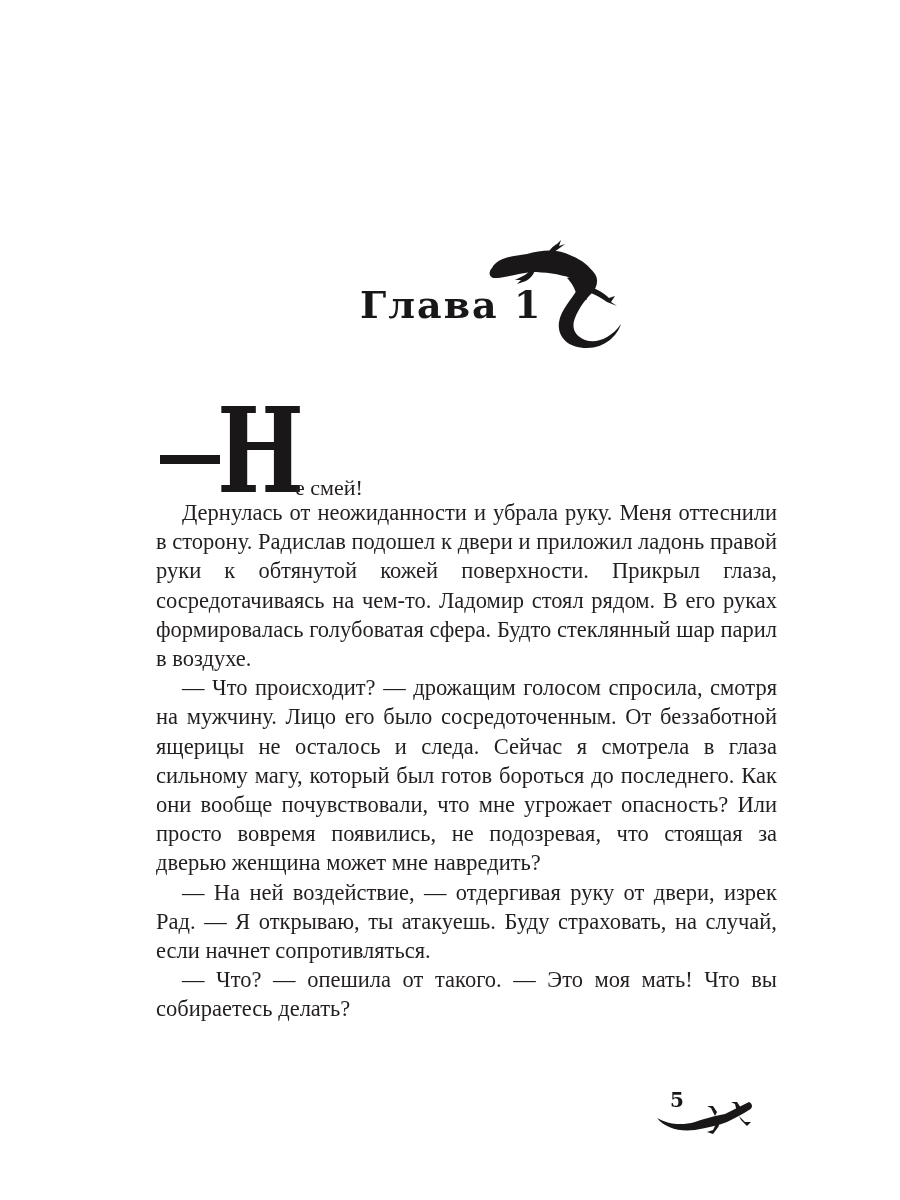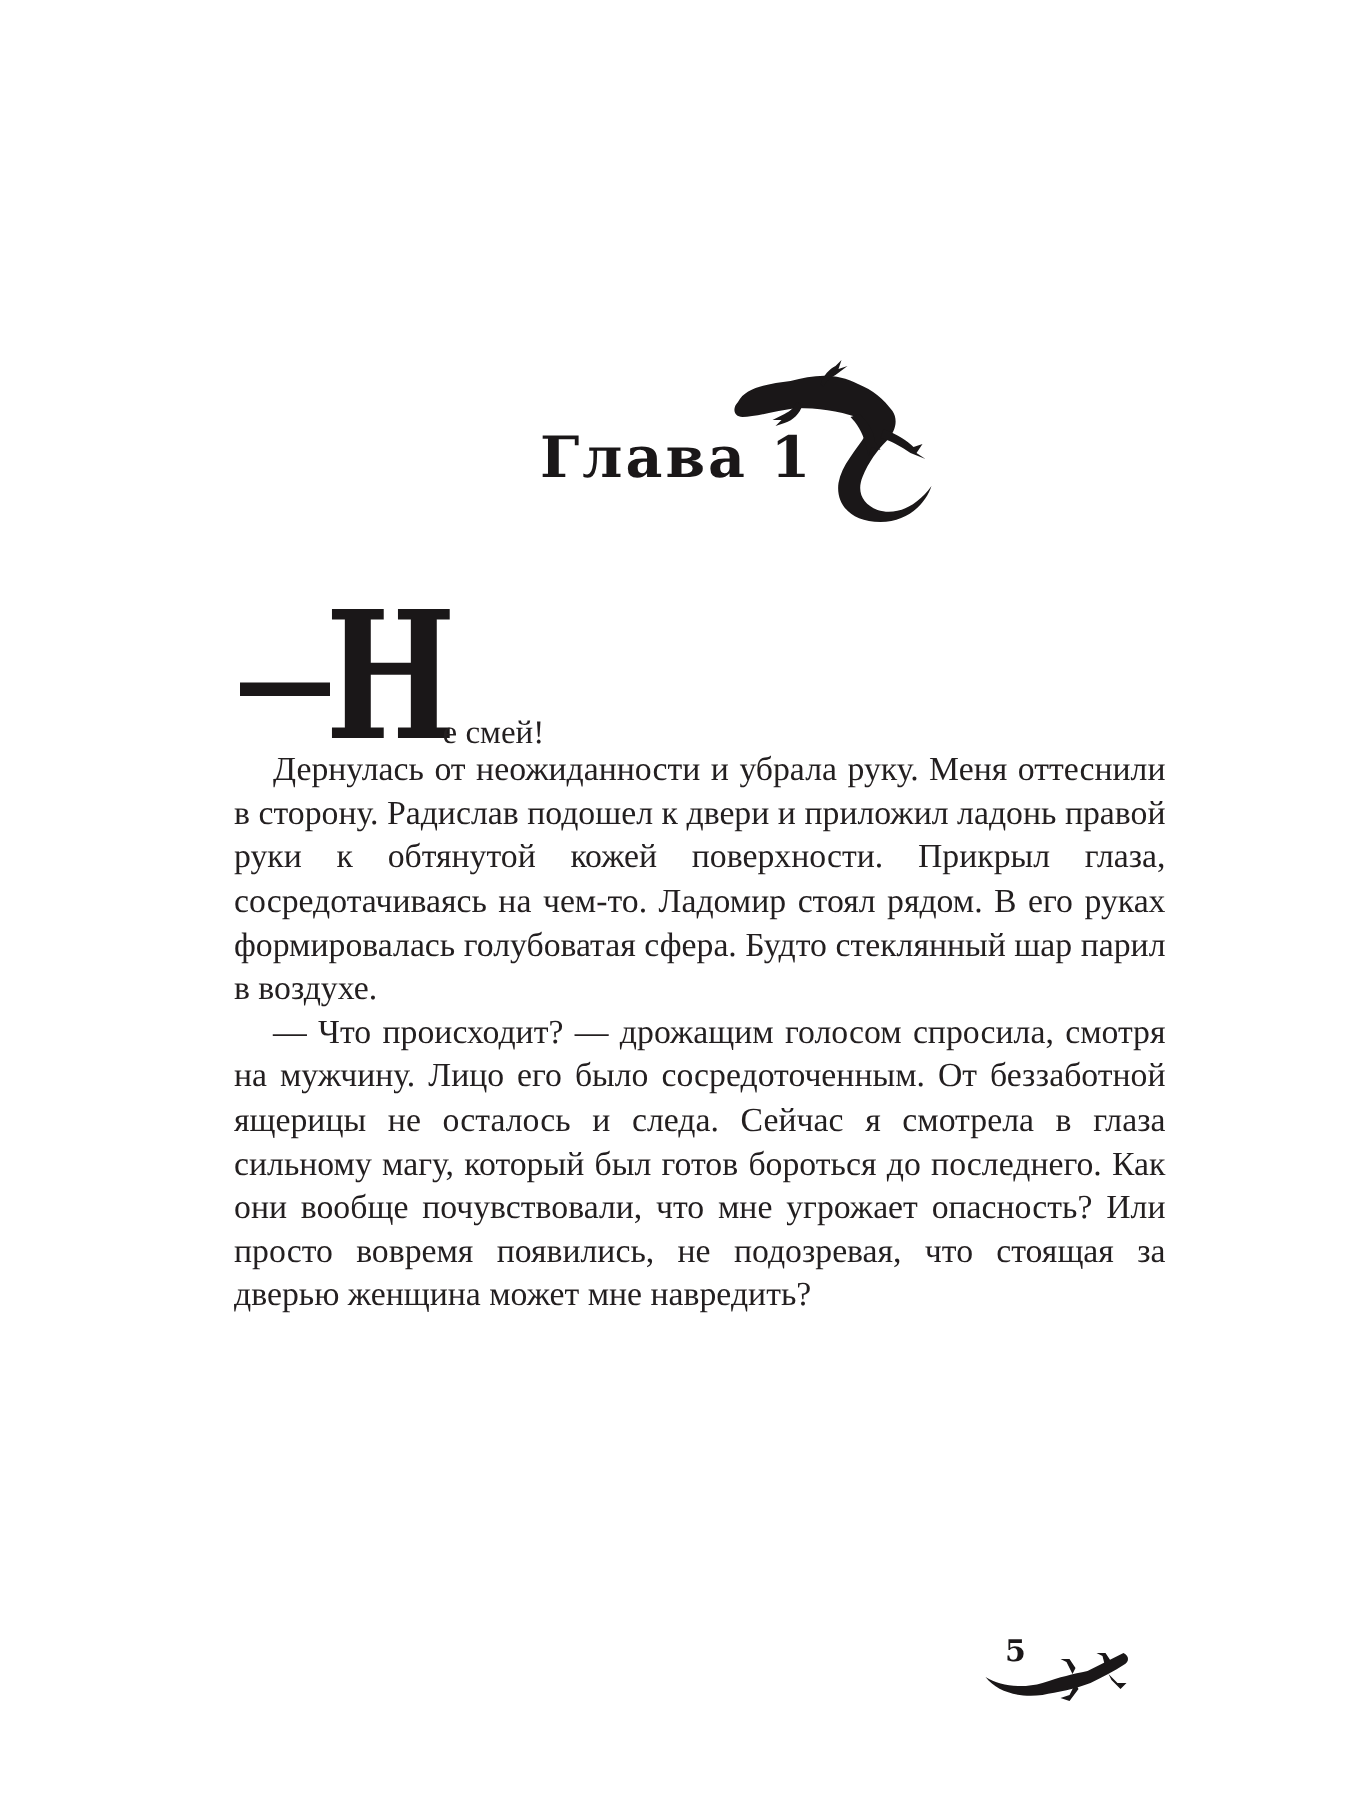--- a/index.html
+++ b/index.html
@@ -57,20 +57,22 @@
     </g>
   </svg>
 
   <div class="dropcap-dash"></div>
   <div class="dropcap">Н</div>
   <div class="first-line">е смей!</div>
 
   <div class="text-block">
     <p>Дернулась от неожиданности и убрала руку. Меня оттеснили в сторону. Радислав подошел к двери и приложил ладонь правой руки к обтянутой кожей поверхности. Прикрыл глаза, сосредотачиваясь на чем-то. Ладомир стоял рядом. В его руках формировалась голубоватая сфера. Будто стеклянный шар парил в воздухе.</p>
     <p>— Что происходит? — дрожащим голосом спросила, смотря на мужчину. Лицо его было сосредоточенным. От беззаботной ящерицы не осталось и следа. Сейчас я смотрела в глаза сильному магу, который был готов бороться до последнего. Как они вообще почувствовали, что мне угрожает опасность? Или просто вовремя появились, не подозревая, что стоящая за дверью женщина может мне навредить?</p>
+    <p>— На ней воздействие, — отдергивая руку от двери, изрек Рад. — Я открываю, ты атакуешь. Буду страховать, на случай, если начнет сопротивляться.</p>
+    <p>— Что? — опешила от такого. — Это моя мать! Что вы собираетесь делать?</p>
   </div>
 
   <div class="page-number">5</div>
 
   <svg class="lizard-bottom" viewBox="0 0 100 38">
     <g fill="#1a1718">
       <path d="M2 20 C12 26 26 28 40 24 C52 20 60 18 70 16 C78 12 86 8 94 4 C98 6 98 10 94 12 C88 16 80 20 72 24 C62 28 50 30 40 32 C24 34 10 30 2 20 Z"></path>
       <path d="M60 18 L56 10 L52 8 L58 8 L62 14 Z"></path>
       <path d="M62 24 L58 32 L52 34 L58 36 L64 28 Z"></path>
       <path d="M82 14 L80 6 L76 4 L82 4 L86 10 Z"></path>

